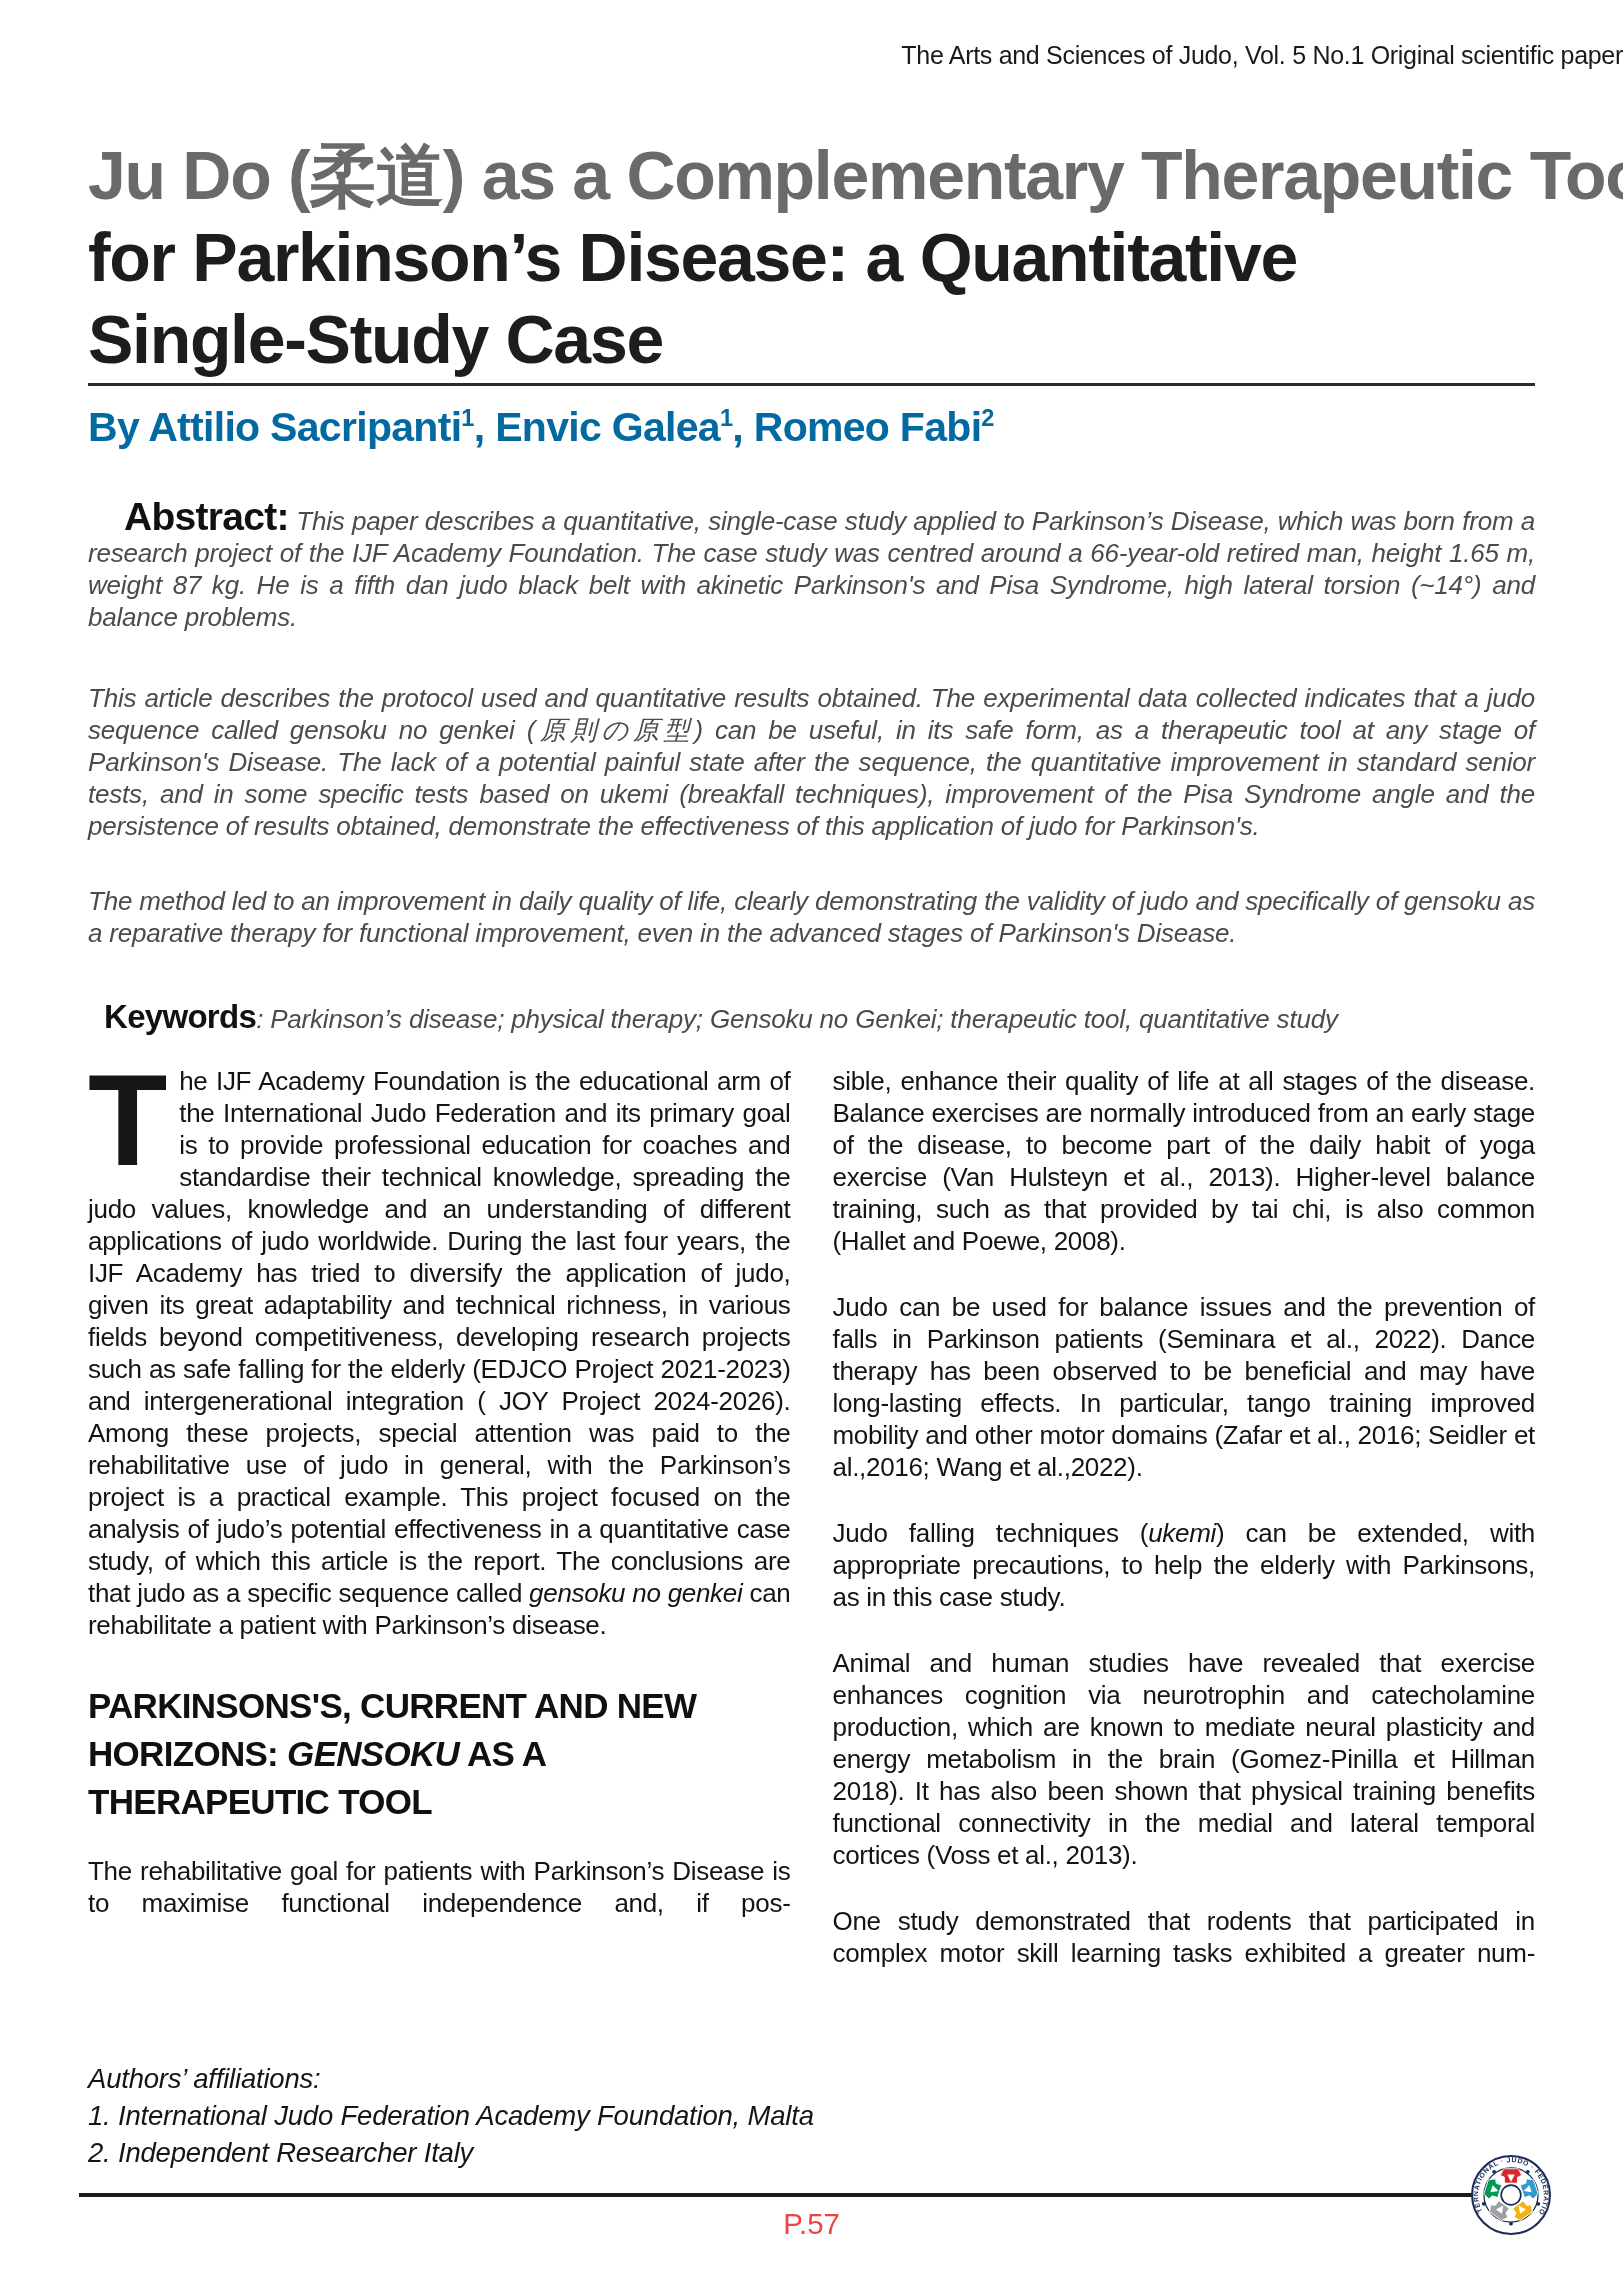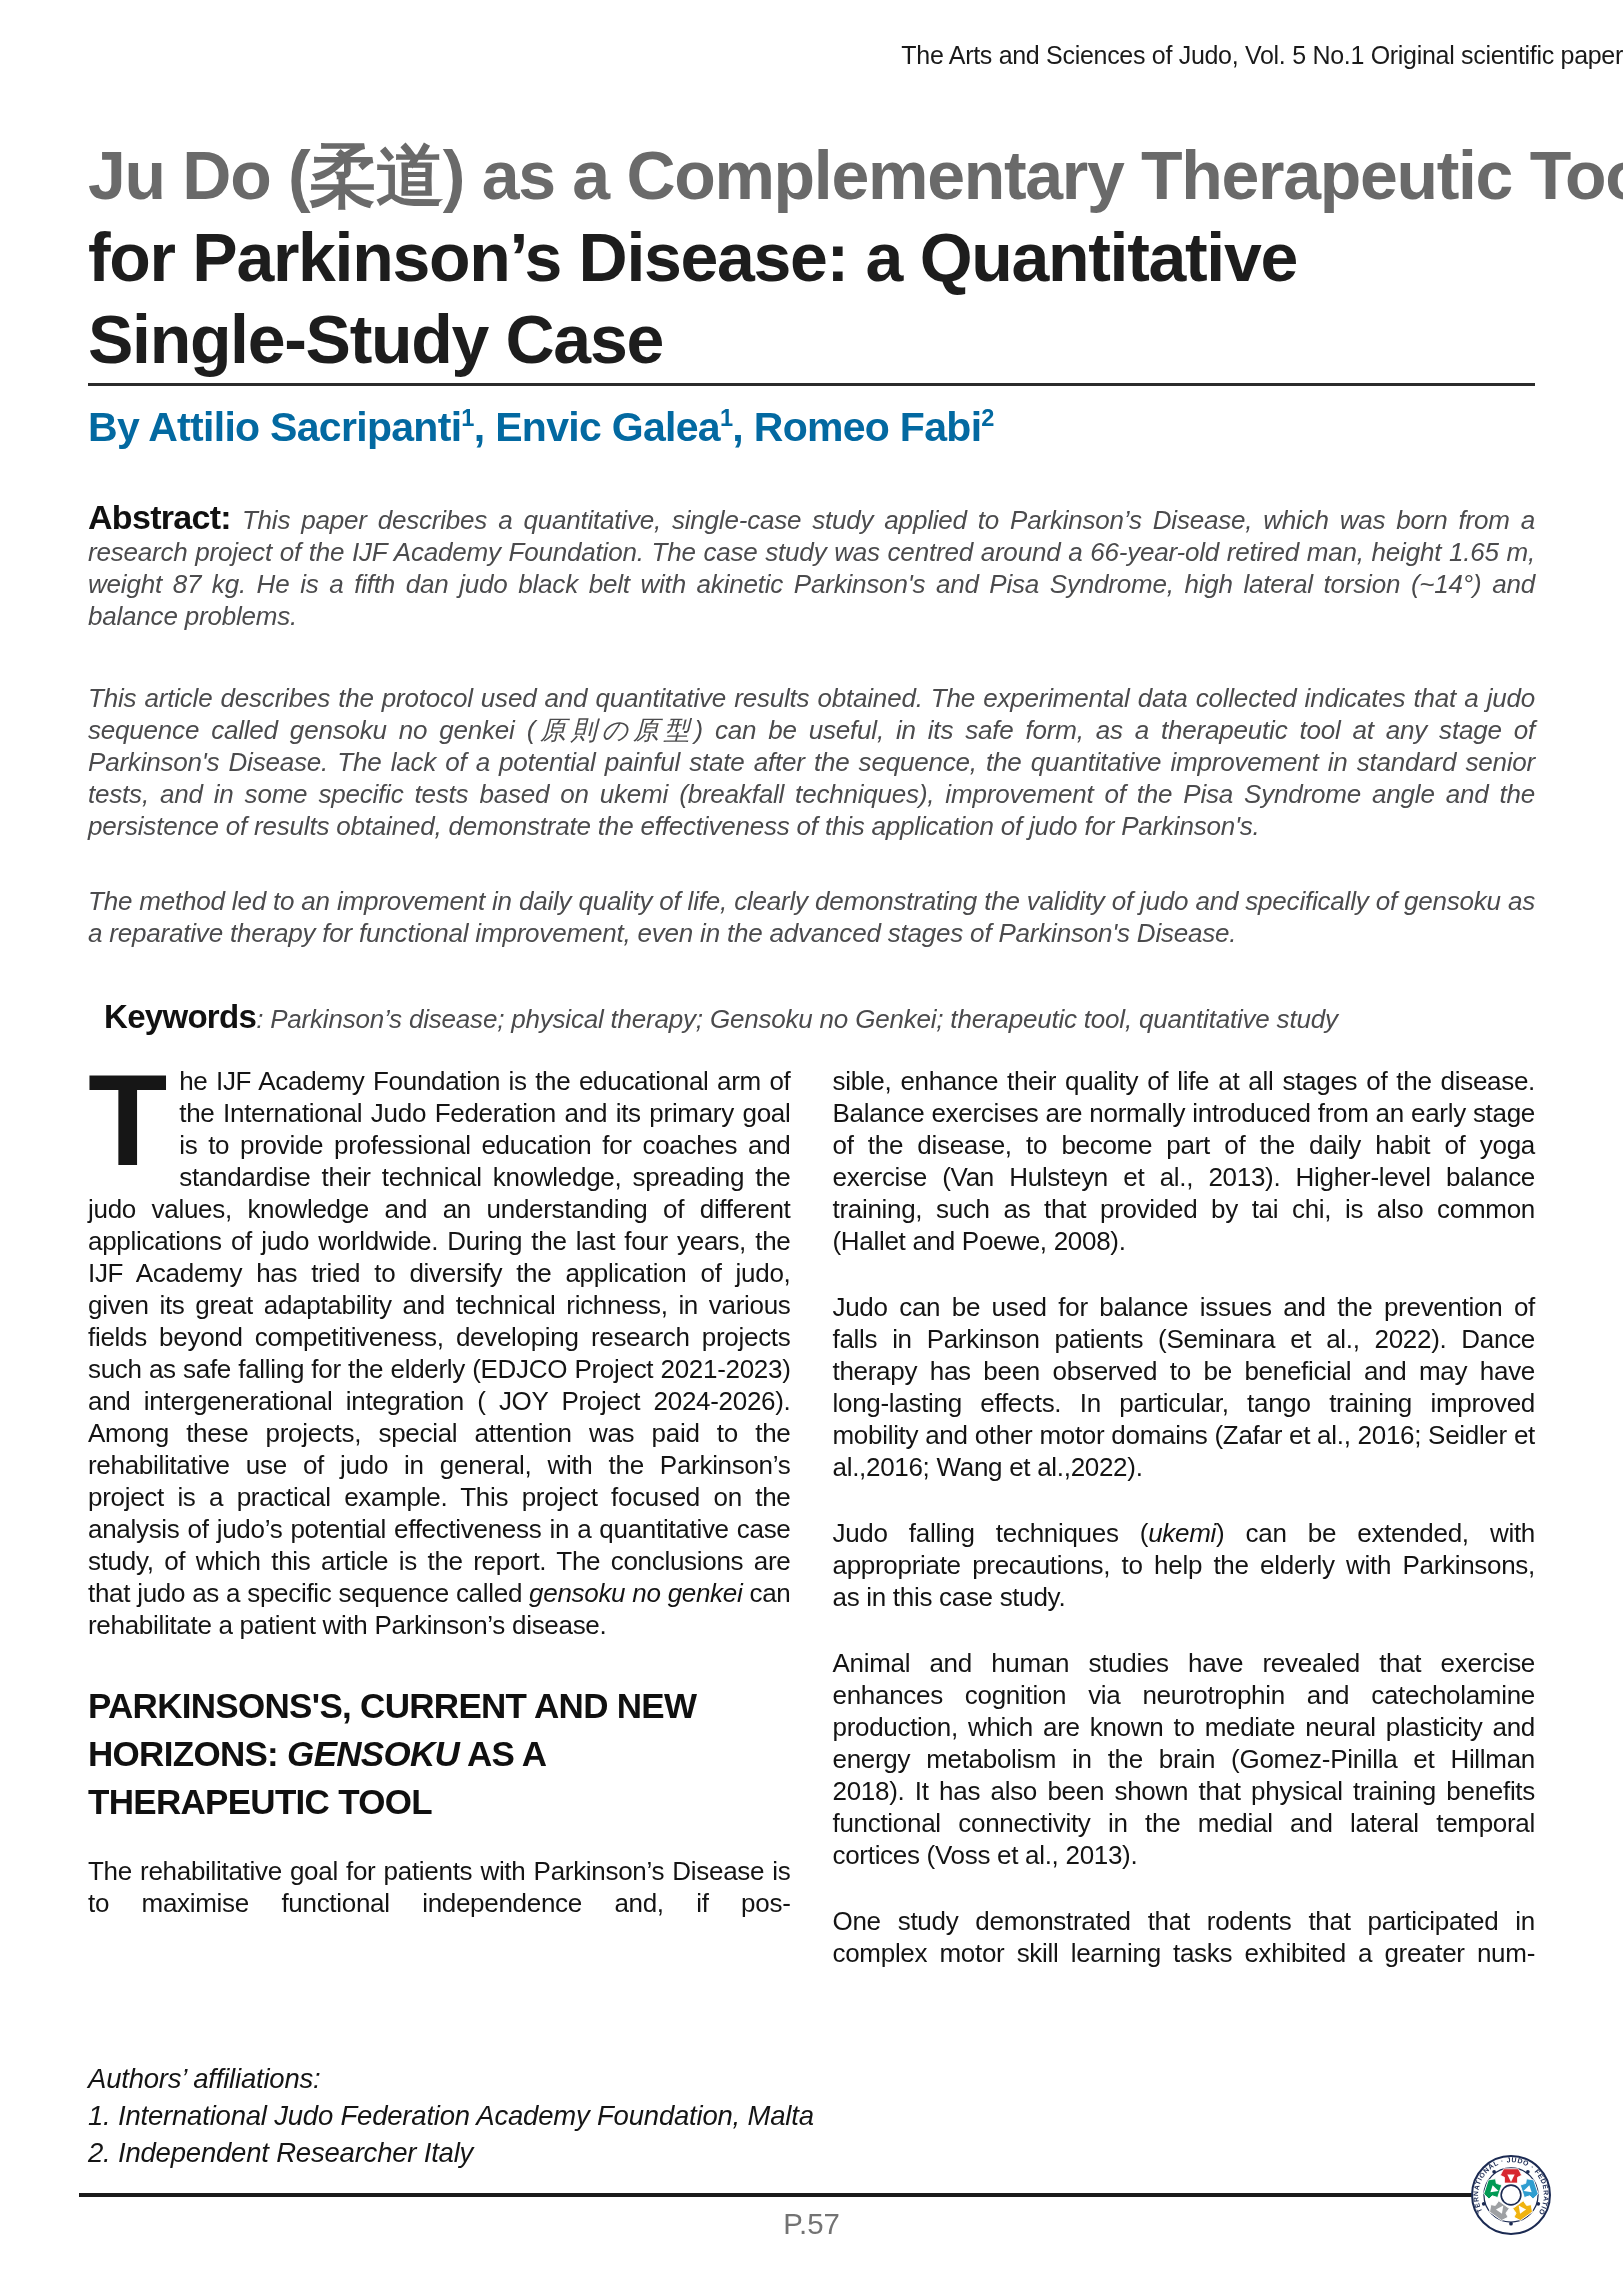--- a/index.html
+++ b/index.html
@@ -25,21 +25,21 @@
     position:absolute;top:404px;left:88px;width:1447px;
     font-weight:700;font-size:41px;color:#0369a1;letter-spacing:-0.7px;
   }
   .byline sup{font-size:23.6px;}
   .abs{
     position:absolute;left:88px;width:1447px;margin:0;
     font-size:26px;line-height:32px;color:#4b4b4d;font-style:italic;
     text-align:justify;letter-spacing:-0.2px;
   }
   .abs-label{
-    font-style:normal;font-weight:700;font-size:34px;color:#111111;letter-spacing:-0.7px;
+    font-style:normal;font-weight:700;font-size:39px;color:#111111;letter-spacing:-0.7px;margin-left:36px;
   }
   #abstract-p1{top:501px;}
   #abstract-p2{top:682px;}
   #abstract-p3{top:885px;}
   .keywords{
     position:absolute;top:982px;left:88px;width:1447px;margin:16px;
     font-size:26px;color:#4b4b4d;font-style:italic;letter-spacing:-0.2px;
   }
   .kw-label{font-style:normal;font-weight:700;font-size:33px;color:#111111;letter-spacing:-0.7px;}
   .columns{
@@ -62,21 +62,21 @@
   }
   .footer-affiliations{
     position:absolute;top:2060px;left:88px;width:1178px;
     font-style:italic;font-size:27.5px;line-height:37px;color:#151515;letter-spacing:-0.2px;
   }
   .rule-footer{
     position:absolute;top:2193px;left:79px;width:1408px;height:3.9px;background:#1a1a1a;
   }
   .page-number{
     position:absolute;top:2207px;left:0;width:1623px;text-align:center;
-    font-size:29.4px;color:#737373;
+    font-size:29.4px;color:#ef4444;
   }
   .logo{
     position:absolute;left:1470px;top:2154px;width:82px;height:82px;
   }
 </style>
 </head>
 <body>
 
 <div class="page">
 

